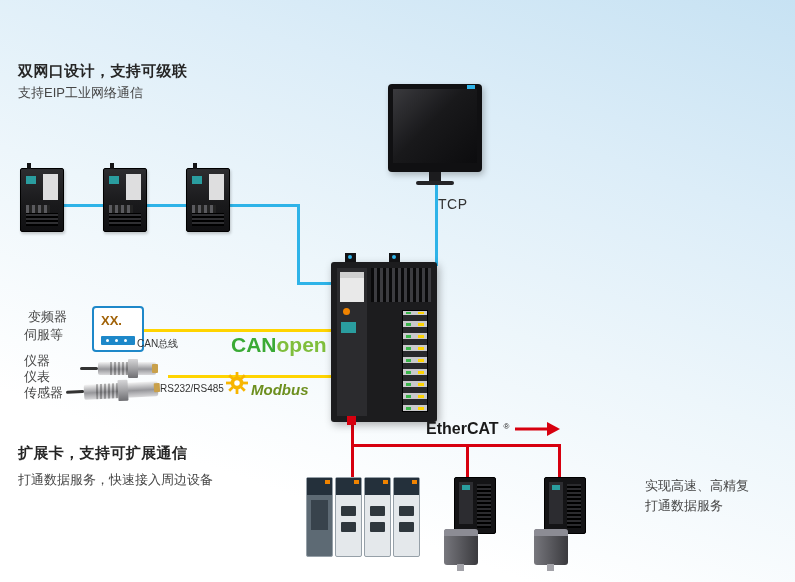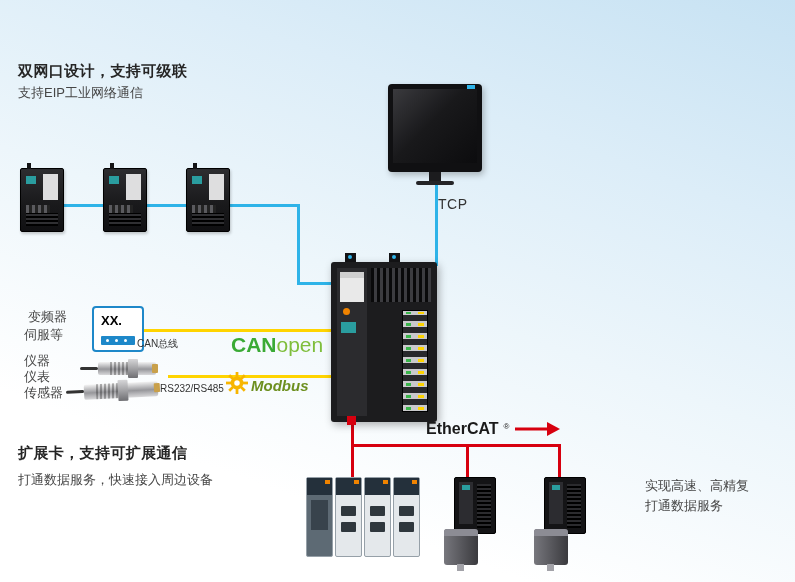--- a/index.html
+++ b/index.html
@@ -43,21 +43,21 @@
   .pm-tag{position:absolute;top:10px;left:9px;width:24px;height:30px;background:#e9e9e9;box-shadow:inset 0 6px 0 #cfcfcf}
   .pm-led{position:absolute;top:46px;left:12px;width:7px;height:7px;border-radius:50%;background:#f08300}
   .pm-scr{position:absolute;top:60px;left:10px;width:15px;height:11px;background:#2a9d9f}
   .pm-terms{position:absolute;top:48px;right:9px;width:26px;height:102px;background:repeating-linear-gradient(0deg,#c9c9cb 0 6px,#28282b 6px 12px);border:1px solid #000}
   .pm-termdots{position:absolute;top:50px;right:13px;width:6px;height:98px;background:repeating-linear-gradient(0deg,#ffd400 0 3px,transparent 3px 12px)}
   .pm-greendots{position:absolute;top:50px;right:26px;width:5px;height:98px;background:repeating-linear-gradient(0deg,#39b54a 0 3px,transparent 3px 12px)}
   .pm-redport{position:absolute;bottom:-3px;left:16px;width:9px;height:9px;background:#d7000f}
 
   
   .vfd{position:absolute;left:92px;top:306px;width:52px;height:46px;background:#fff;border:2px solid #1e88c9;border-radius:4px}
-  .vfd-txt{position:absolute;top:5px;left:7px;color:#000000;font-weight:700;font-size:13px}
+  .vfd-txt{position:absolute;top:5px;left:7px;color:#a16207;font-weight:700;font-size:13px}
   .vfd-bar{position:absolute;bottom:5px;left:7px;right:7px;height:9px;background:#1e88c9;border-radius:1px}
   .vfd-bar i{position:absolute;top:3px;width:3px;height:3px;background:#fff;border-radius:50%}
   .vfd-bar i:nth-child(1){left:5px}.vfd-bar i:nth-child(2){left:14px}.vfd-bar i:nth-child(3){left:23px}
 
   
   .sensors{position:absolute;left:76px;top:356px;width:104px;height:54px}
   .sensor{position:absolute;border-radius:2px;background:linear-gradient(180deg,#f3f3f3 0%,#97979b 55%,#d8d8da 100%)}
   .sn1{top:6px;left:22px;width:58px;height:13px}
   .sn2{top:27px;left:8px;width:74px;height:15px;transform:rotate(-3deg)}
   .sn-thread{position:absolute;top:0;bottom:0;left:12px;width:28px;background:repeating-linear-gradient(90deg,rgba(0,0,0,.28) 0 2px,transparent 2px 4px)}
@@ -85,22 +85,22 @@
   .sv-motor{position:absolute;top:52px;left:0;width:34px;height:36px;background:linear-gradient(90deg,#77777d,#3a3a3e);border-radius:3px}
   .sv-flange{position:absolute;top:0;left:0;right:0;height:7px;background:#8c8c94;border-radius:3px 3px 0 0}
   .sv-shaft{position:absolute;bottom:-6px;left:13px;width:7px;height:7px;background:#a2a2a8}
 
   
   .enip{color:#0a70b3;font-weight:700;font-size:18px;letter-spacing:.2px}
   .enip sup{font-size:9px;font-weight:400}
   .tcp-label{font-size:14px;color:#333;letter-spacing:.5px}
   .canopen{font-size:21px;color:#3aaa35}
   .co-can{font-weight:800}
-  .co-open{font-weight:400;color:#7fbe3c}
-  .modbus{display:flex;align-items:center;gap:3px}
+  .co-open{font-weight:700;color:#7fbe3c}
+  .modbus{display:flex;align-items:flex-end;gap:3px}
   .mb-text{font-size:15px;font-weight:700;font-style:italic;color:#6d8f1f}
   .ethercat{display:flex;align-items:center;gap:5px}
   .ec-text{font-size:16px;font-weight:700;color:#1a1a1a}
   .ec-reg{font-size:8px;color:#1a1a1a;align-self:flex-start;margin-top:2px}
 </style>
 </head>
 <body>
 
 <div class="canvas">
 

